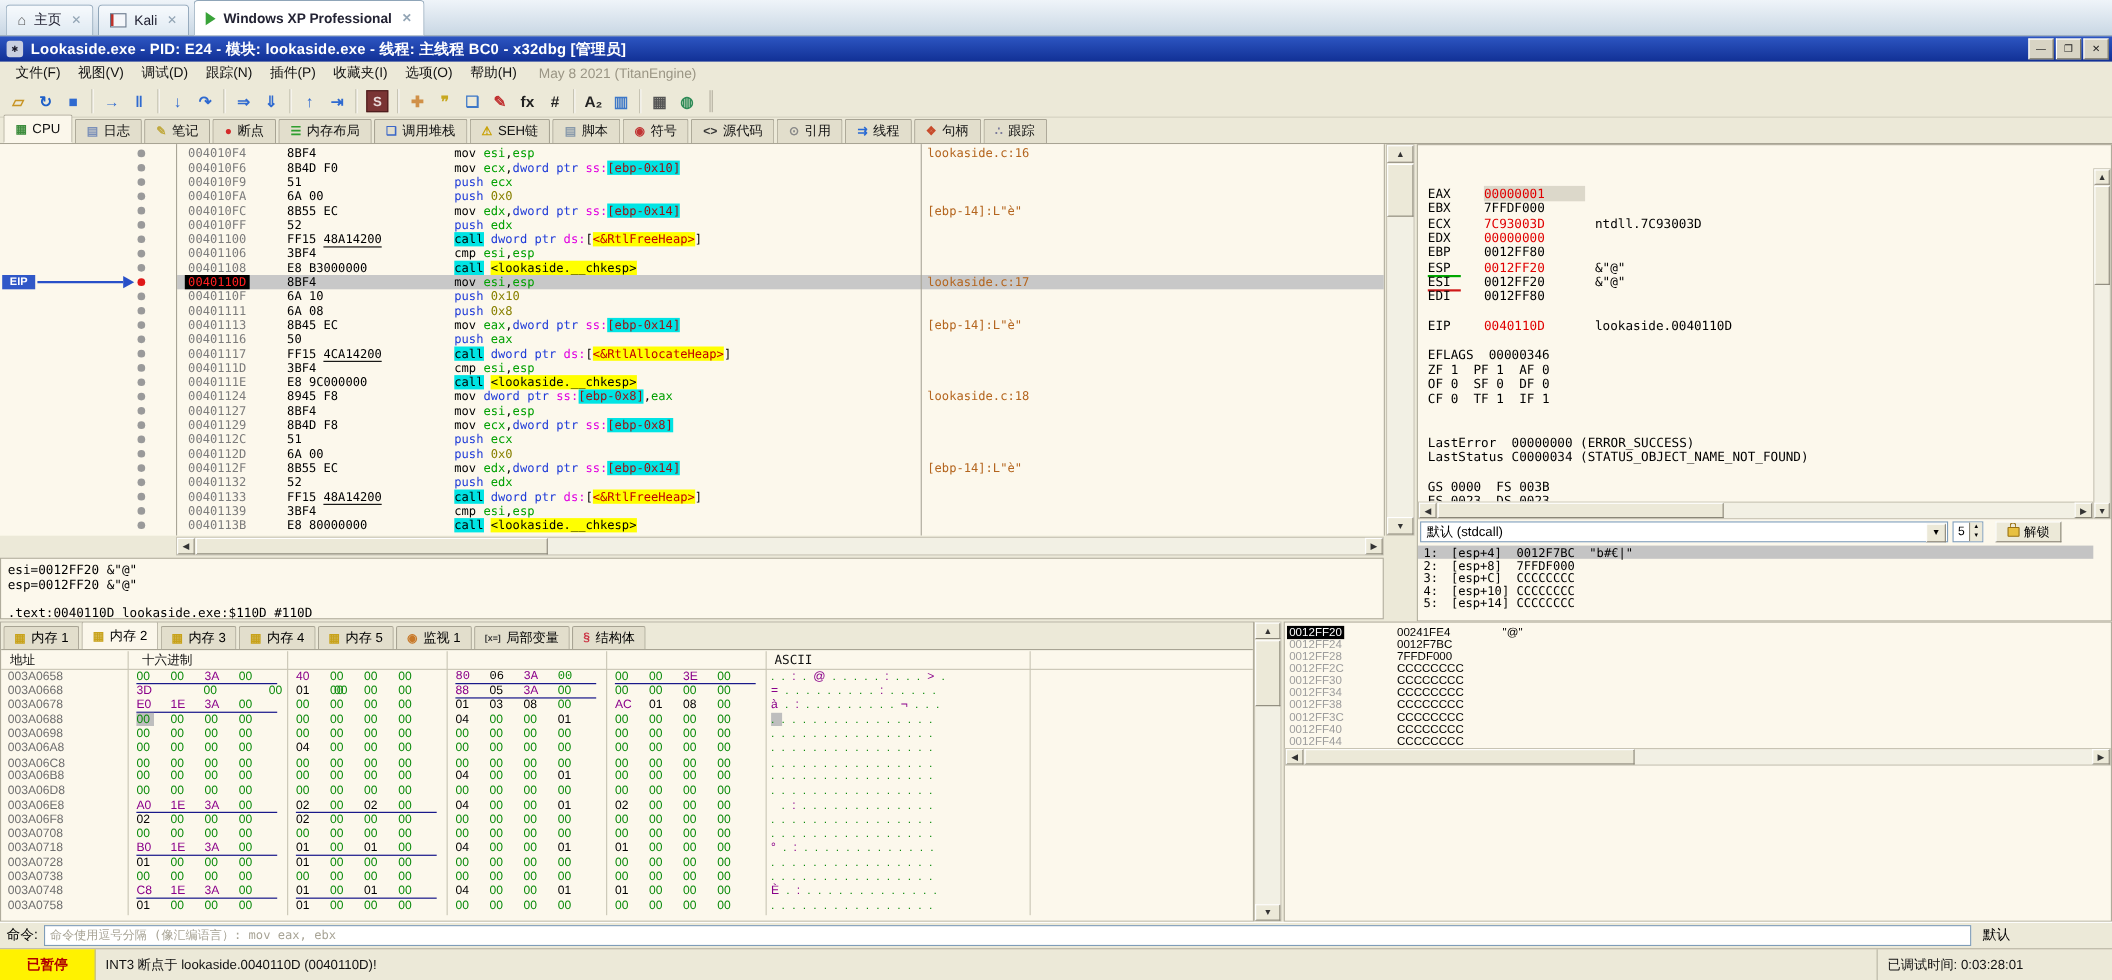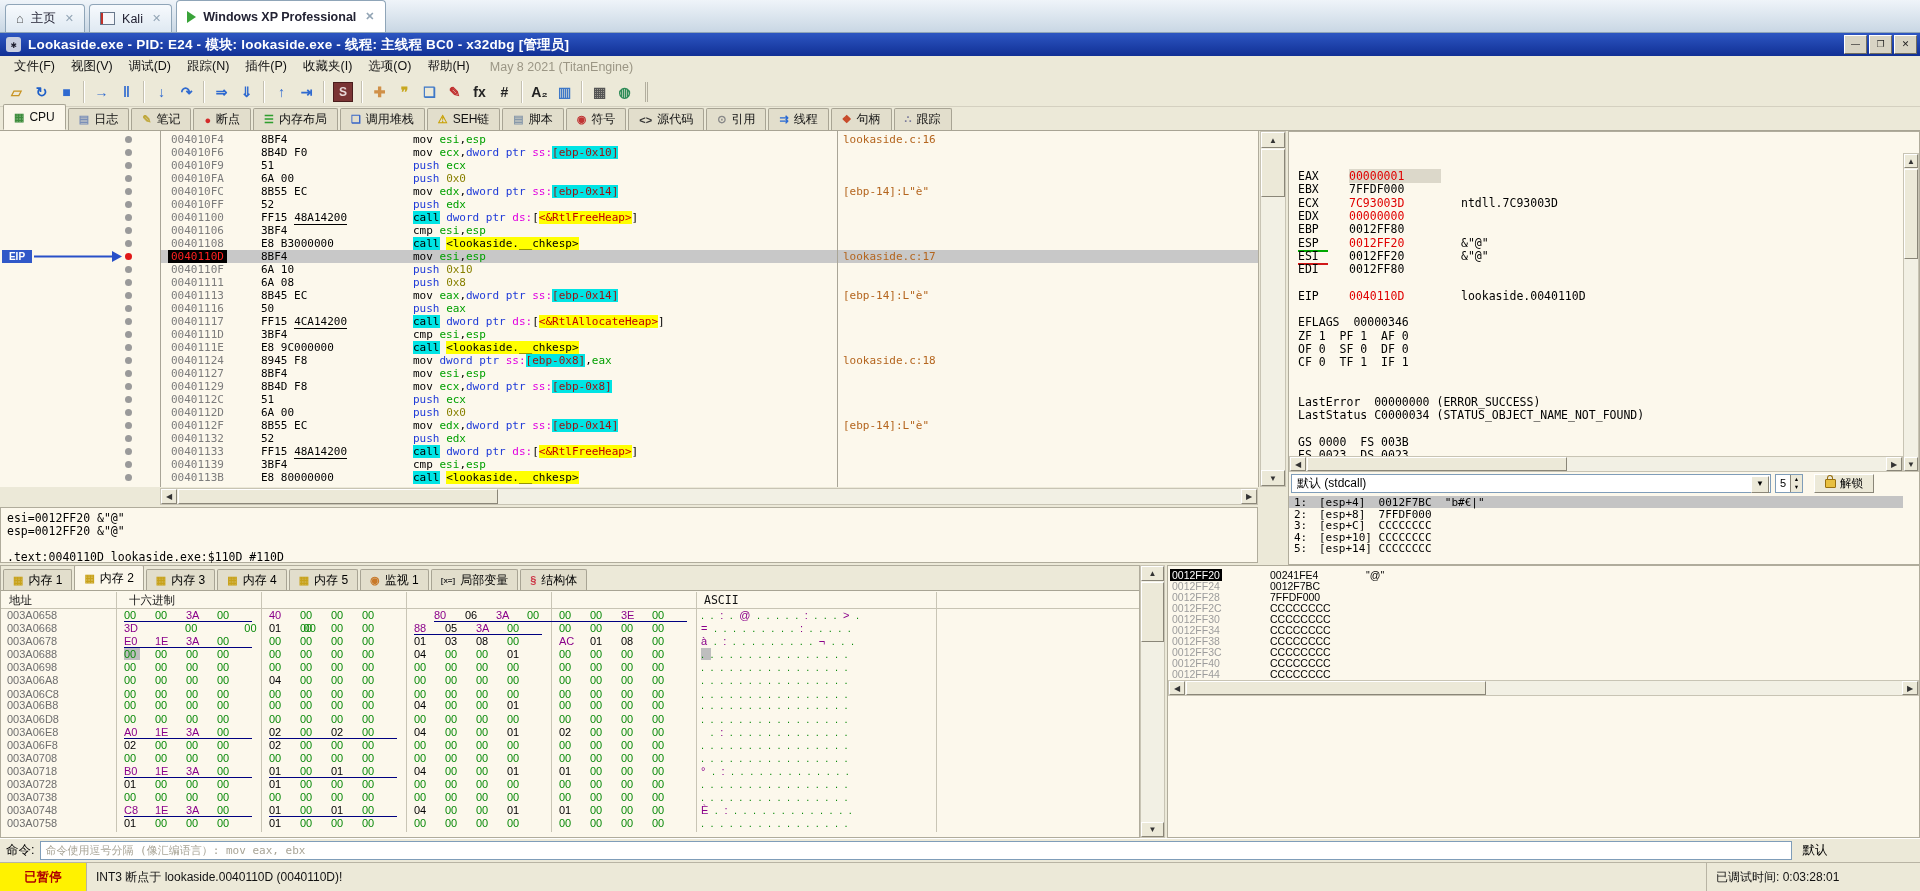--- a/index.html
+++ b/index.html
@@ -93,21 +93,21 @@
           border:1px solid #B0AC9C;box-sizing:border-box}
   #rheader{position:absolute;left:0;top:0;width:100%;height:20px;background:#EFECDD;border-bottom:1px solid #CFCBBB;
            text-align:center;font-size:12px;line-height:20px;color:#111}
   #rlines{position:absolute;left:0;top:21px;right:16px;height:303px;overflow:hidden}
   .rline{position:absolute;left:9px;height:13px;font-size:11.5px;white-space:pre}
   .rlab{display:inline-block;width:51px}
   .rlab.ulg{border-bottom:2px solid #00A800;width:30px;margin-right:21px}
   .rlab.ulr{border-bottom:2px solid #D01818;width:30px;margin-right:21px}
   .rval{display:inline-block;min-width:92px}
   .vred{color:#E00000}.vbg{background:#DCD8CA}
-  .rextra{margin-left:20px;color:#000}
+  .rextra{margin-left:9px;color:#000}
   #ccrow{position:absolute;left:0;top:341px;width:632px;height:21px}
   #combo{position:absolute;left:2px;top:1px;width:480px;height:19px;background:#FFF;border:1px solid #7F9DB9;
          box-sizing:border-box;font-size:12px;line-height:17px;padding-left:5px}
   #combo .drop{position:absolute;right:1px;top:1px;width:16px;height:15px;background:#ECE9D8;
                border:1px solid;border-color:#FFF #8A8678 #8A8678 #FFF;font-size:8px;text-align:center;line-height:14px}
   #spin{position:absolute;left:486px;top:1px;width:28px;height:19px;background:#FFF;border:1px solid #7F9DB9;
         box-sizing:border-box;font-size:11px;padding-left:4px;line-height:17px}
   #spin .arrows{position:absolute;right:0;top:0;width:11px;height:17px;font-size:5.5px;line-height:8px;
         text-align:center;background:#ECE9D8;border-left:1px solid #8A8678}
   #unlock{position:absolute;left:525px;top:1px;width:60px;height:19px;background:#ECE9D8;
@@ -473,21 +473,21 @@
             <span class="hb-g">00</span>
             <span class="hb-p">3A</span>
             <span class="hb-g">00</span>
           </span>
           <span class="hgrp" style="left: 268px;">
             <span class="hb-p">40</span>
             <span class="hb-g">00</span>
             <span class="hb-g">00</span>
             <span class="hb-g">00</span>
           </span>
-          <span class="hgrp ul" style="left: 433px;">
+          <span class="hgrp ul" style="left: 413px; font-family: Liberation Mono, monospace;">
             <span class="hb-p">80</span>
             <span class="hb-k">06</span>
             <span class="hb-p">3A</span>
             <span class="hb-g">00</span>
           </span>
           <span class="hgrp ul" style="left: 558px;">
             <span class="hb-g">00</span>
             <span class="hb-g">00</span>
             <span class="hb-p">3E</span>
             <span class="hb-g">00</span>

